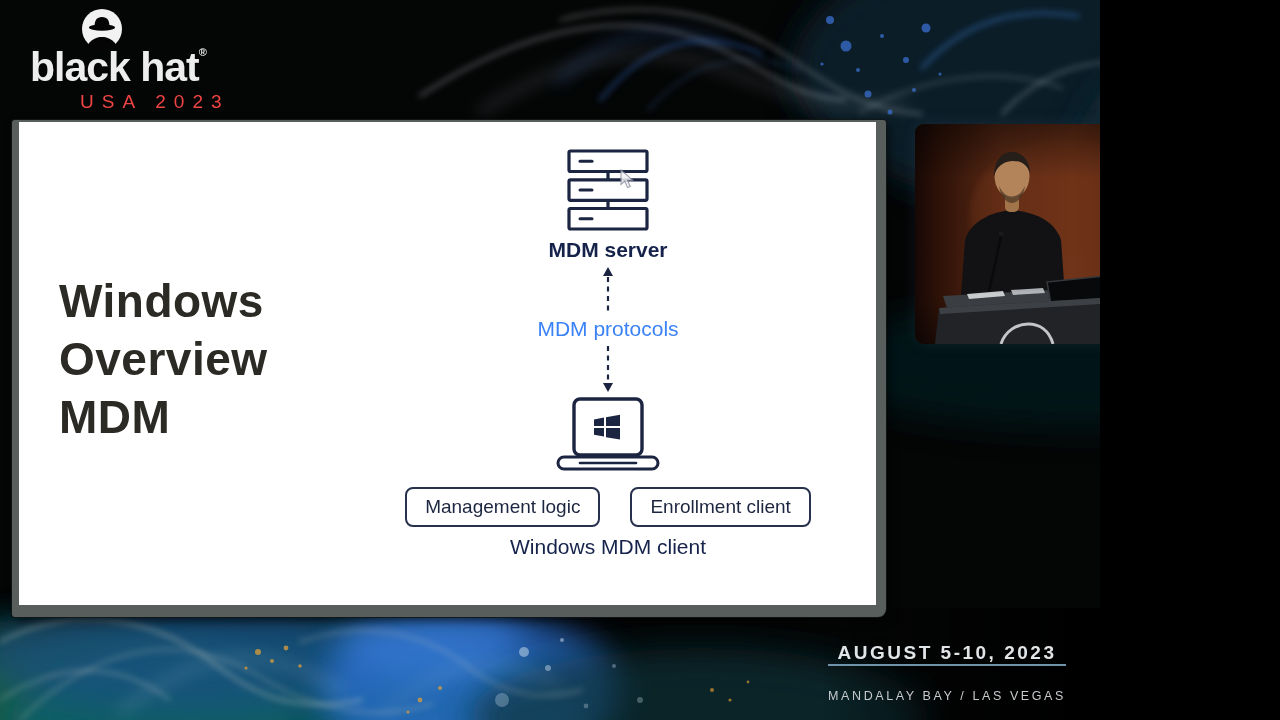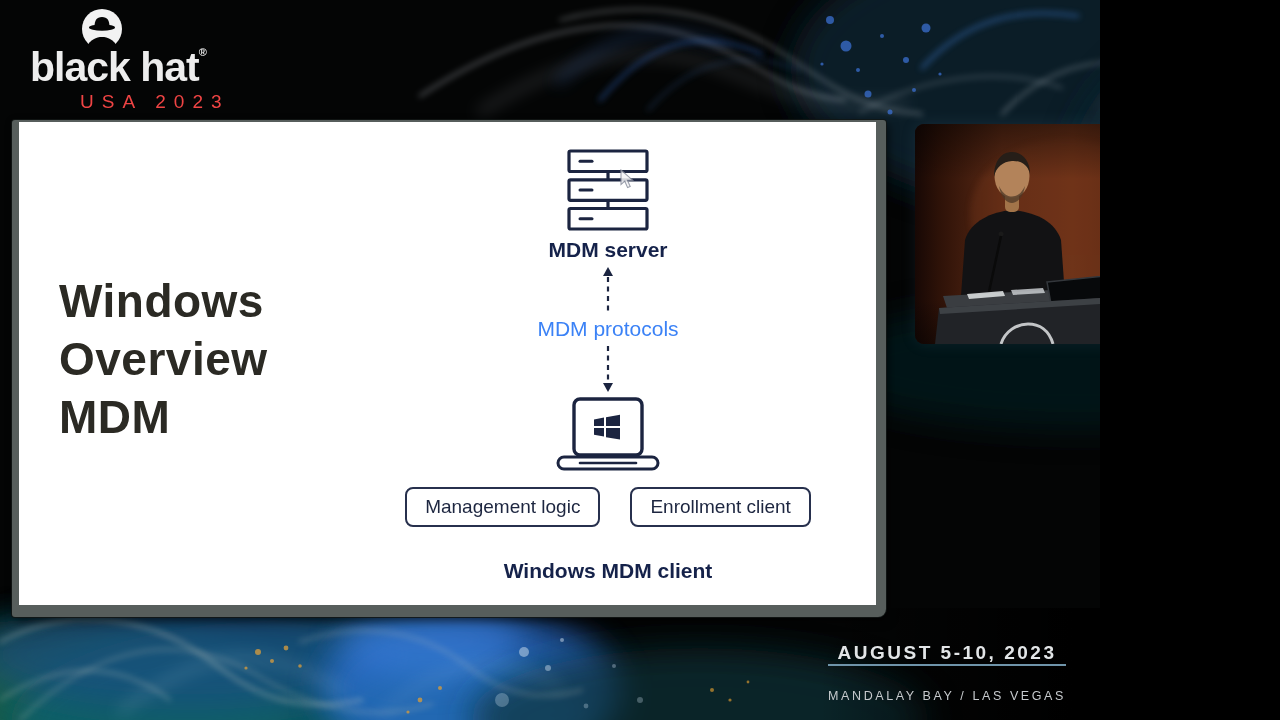--- a/index.html
+++ b/index.html
@@ -26,21 +26,21 @@
   .title div{white-space:nowrap;}
 
   .diagram{position:absolute;left:379px;top:26px;width:420px;display:flex;flex-direction:column;align-items:center;}
   .lbl-bold{margin-top:6px;font-size:21px;font-weight:bold;color:#15224a;white-space:nowrap;}
   .lbl-reg{margin-top:4px;font-size:21px;color:#3b82f6;white-space:nowrap;}
   .arrow{margin-top:5px;}
   .laptop{margin-top:5px;}
   .logic-row{display:flex;gap:30px;margin-top:16px;align-items:center;}
   .logic-box{border:2.5px solid #27304d;border-radius:8px;padding:7px 18px;font-size:19px;
              color:#1d2640;background:#fff;white-space:nowrap;}
-  .client-lbl{margin-top:32px;font-size:21px;font-weight:bold;color:#15224a;white-space:nowrap;}
+  .client-lbl{margin-top:8px;font-size:21px;font-weight:normal;color:#15224a;white-space:nowrap;}
   .cursor{position:absolute;left:601px;top:47px;z-index:5;}
 
   
   .video{position:absolute;left:915px;top:124px;width:350px;height:220px;z-index:3;
          border-radius:9px;overflow:hidden;background:#1d0c06;
          box-shadow:0 0 16px rgba(110,150,180,.12);}
 
   
   .footer{position:absolute;right:34px;top:642px;z-index:3;text-align:center;}
   .footer-date{font-size:19px;font-weight:bold;letter-spacing:2.5px;color:#e2e5e7;

